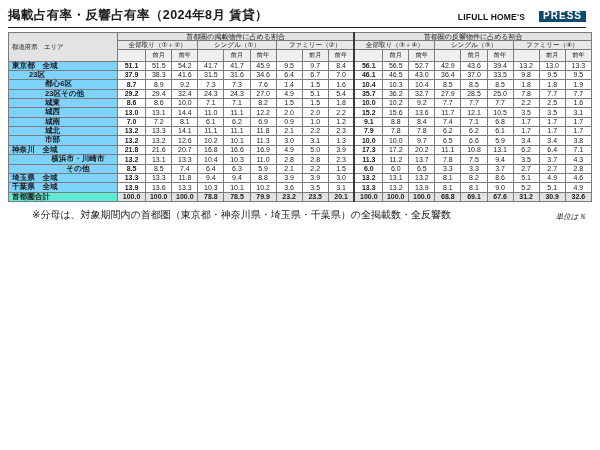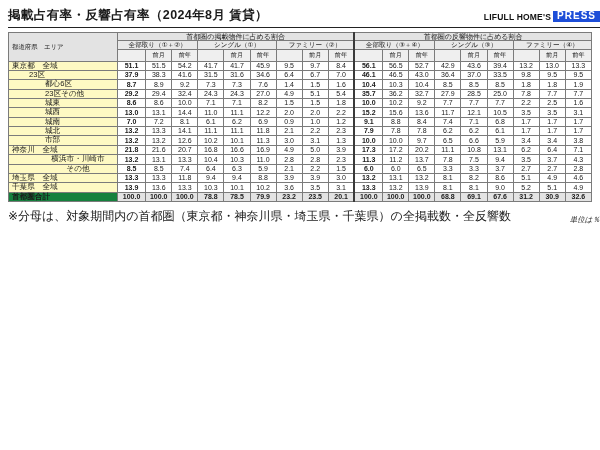--- a/index.html
+++ b/index.html
@@ -1,49 +1,49 @@
 <!DOCTYPE html>
 <html><head>
 <meta charset="utf-8">
 <style>
   html,body{margin:0;padding:0;}
   body{
     width:600px;height:450px;background:#ffffff;
     font-family:"Liberation Sans","DejaVu Sans",sans-serif;
     color:#1a1a1a;overflow:hidden;position:relative;
   }
-  .page{position:relative;width:600px;height:450px;box-sizing:border-box;padding:6px 0 0 8px;}
+  .page{position:relative;width:600px;height:450px;box-sizing:border-box;padding:6px 14px 0 8px;}
   
   .hdr{display:flex;align-items:flex-start;justify-content:space-between;}
   .title{font-size:12.5px;font-weight:bold;letter-spacing:0.4px;line-height:1.2;padding-top:2px;}
   .brand{text-align:right;line-height:1.05;padding-top:1px;}
   .brand .b1{font-size:8.5px;font-weight:bold;letter-spacing:0.2px;color:#111;}
-  .brand .b2{display:inline-block;background:#1d4ed8;color:#fff;font-size:10px;font-weight:bold;
-             padding:0 4px;letter-spacing:1px;margin-left:2px;vertical-align:1px;}
+  .brand .b2{display:inline-block;background:#0c4a6e;color:#fff;font-size:10px;font-weight:bold;
+             padding:0 4px;letter-spacing:1px;margin-left:14px;vertical-align:1px;}
   .rule{height:1px;background:#222;margin:3px 0 4px 0;}
   
   table{border-collapse:collapse;table-layout:fixed;width:584px;font-size:7px;}
   td,th{border:1px solid #7b7b7b;padding:0;text-align:center;vertical-align:middle;
         font-weight:normal;line-height:1.1;}
   .grp{background:#e3e3e3;font-size:7px;}
   .sub{background:#e9e9e9;font-size:6.6px;}
   .yr{background:#efefef;font-size:6.2px;height:11px;}
-  .lbl{background:#fef9c3;text-align:left;font-size:7.6px;padding-left:3px;font-weight:normal;}
+  .lbl{background:#7dd3fc;text-align:left;font-size:7.6px;padding-left:3px;font-weight:bold;}
   .lbl.ind1{padding-left:20px;}
   .lbl.ind2{padding-left:36px;}
   .lbl.ind3{padding-left:30px;text-align:center;}
   .corner{background:#e3e3e3;text-align:left;font-size:6.4px;padding-left:3px;}
   .num{font-size:7px;}
   .bold{font-weight:bold;}
   .thickL{border-left:2px solid #3a3a3a;}
   .totrow td{background:#e3e3e3;font-weight:bold;}
-  .totrow td.lbl{background:#15803d;}
+  .totrow td.lbl{background:#5eead4;}
   
   .foot{display:flex;justify-content:space-between;align-items:flex-end;margin-top:6px;}
-  .note{font-size:12px;}
+  .note{font-size:10px;margin-left:24px;}
   .unit{font-size:7.5px;font-style:italic;}
 </style>
 </head>
 <body>
 
 <div class="page">
 
   <div class="hdr">
     <div class="title">掲載占有率・反響占有率（2024年8月 賃貸）</div>
     <div class="brand">

